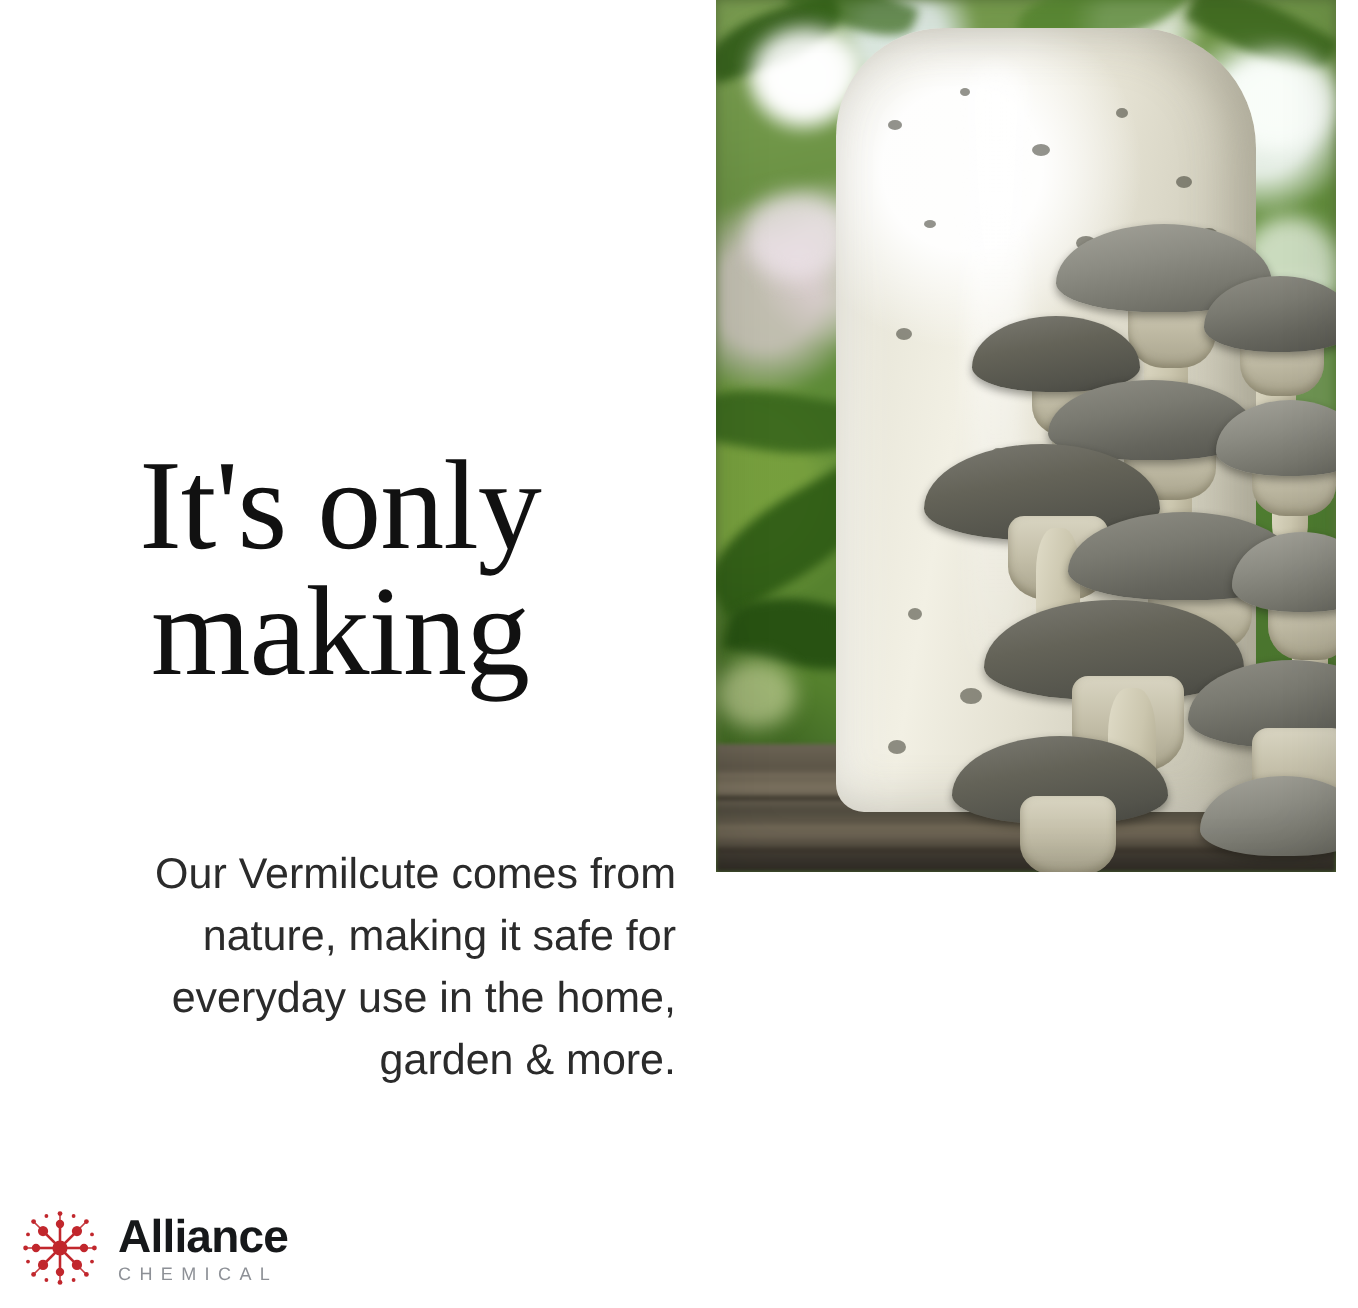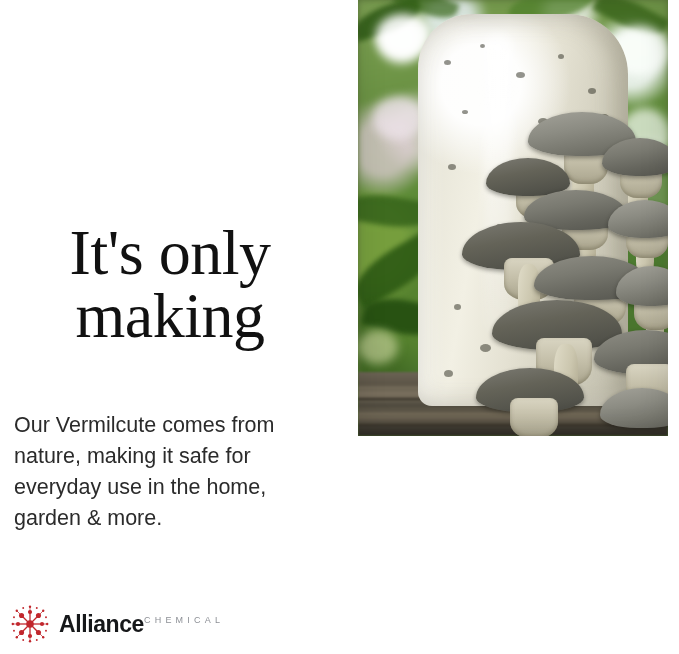--- a/index.html
+++ b/index.html
@@ -38,40 +38,41 @@
   }
 
   .subcopy{
     position:absolute;
     left:14px;top:410px;
     width:312px;
     font-family:"Liberation Sans", sans-serif;
     font-size:21.5px;
     line-height:31px;
     color:#2b2b2b;
-    text-align:left;
-    margin:0;
+    text-align:right;
+    margin:12px;
     font-weight:400;
   }
 
   
   .logo-lockup{
     position:absolute;
     left:10px;top:604px;
     display:flex;
     align-items:center;
     gap:9px;
   }
   .logo-mark{
     width:40px;height:40px;
     flex:0 0 40px;
     display:block;
   }
   .logo-words{
     display:flex;
+    flex-direction:column;
     justify-content:flex-end;
     line-height:1;
   }
   .logo-primary{
     font-family:"Liberation Sans", sans-serif;
     font-size:23px;
     font-weight:700;
     color:#16181a;
     letter-spacing:-0.4px;
   }

